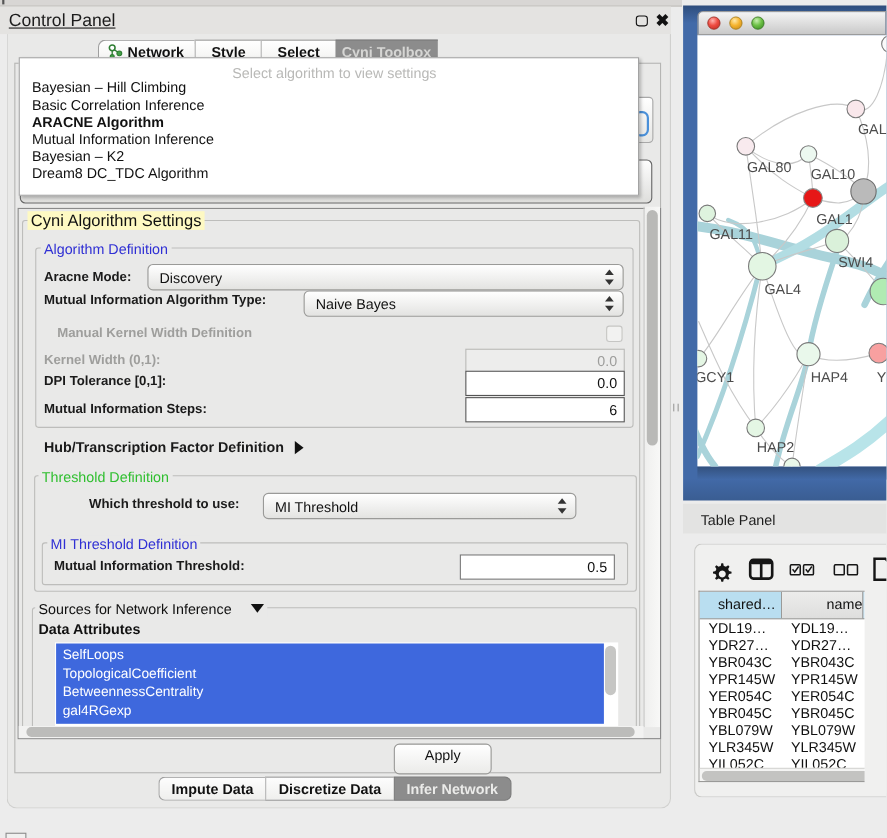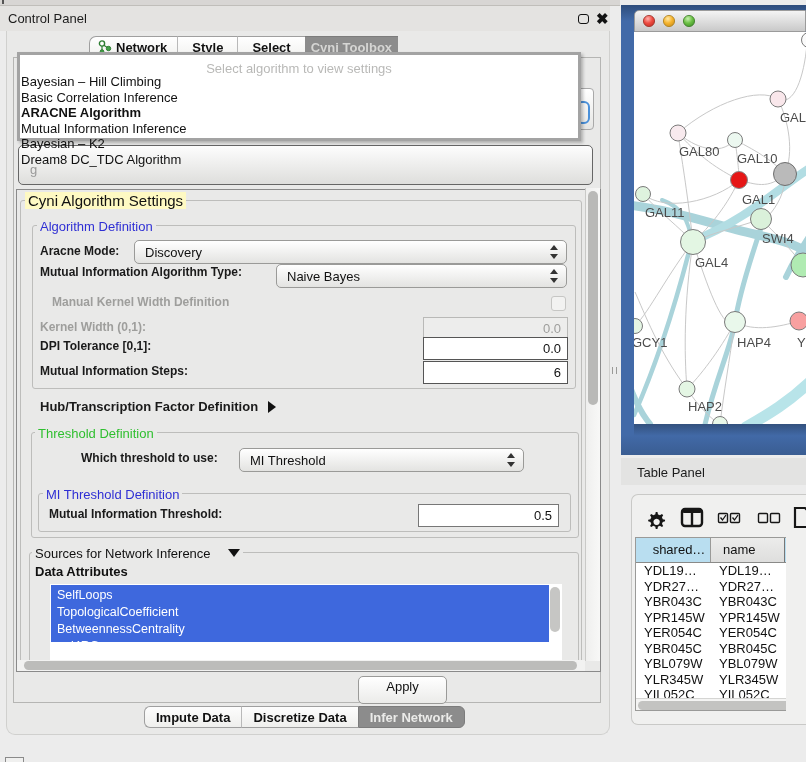--- a/index.html
+++ b/index.html
@@ -18,21 +18,21 @@
 .trow .c3 { display:inline-block; margin-left:5px; }
 </style>
 </head>
 <body>
 <div id="stage">
 
 <div class="abs" style="left:0;top:0;width:620px;height:6px;background:#d8d6d4;border-bottom:1px solid #c0beba;"></div>
 <div class="abs" style="left:2px;top:0;width:2px;height:4px;background:#555;"></div>
 
 <div class="abs" style="left:0;top:6px;width:610px;height:25px;background:#e4e3e1;"></div>
-<div class="abs" style="left:8px;top:11px;font-size:13px;color:#1c1c1c;">Control Panel</div>
+<div class="abs" style="left:8px;top:11px;font-size:16px;color:#1c1c1c;text-decoration:underline;">Control Panel</div>
 <div class="abs" style="left:578px;top:14px;width:11px;height:10px;border:1.7px solid #111;border-radius:3px;"></div>
 <div class="abs" style="left:596px;top:10px;font-size:15px;font-weight:bold;color:#111;">✖</div>
 
 <div class="abs" style="left:6px;top:31px;width:604px;height:704px;background:#e9e9e8;border:1px solid #d0d0ce;border-top:none;border-radius:0 0 9px 9px;"></div>
 
 <div class="abs" style="left:89px;top:36px;height:22px;display:flex;z-index:1;">
   <div style="display:flex;align-items:center;background:linear-gradient(#ffffff,#f1f1ef);border:1px solid #9f9f9f;border-right:none;border-radius:7px 0 0 0;padding:0 10px 0 8px;font-size:13px;font-weight:bold;color:#111;">
     <svg width="14" height="14" viewBox="0 0 14 14" style="margin-right:4px;">
       <line x1="4" y1="4" x2="10" y2="8" stroke="#2e7d32" stroke-width="1.2"></line>
       <line x1="4" y1="4" x2="4" y2="11" stroke="#2e7d32" stroke-width="1.2"></line>
@@ -93,32 +93,32 @@
 <div class="abs" style="left:38px;top:493px;width:533px;height:39px;border:1px solid #bdbdbb;border-radius:3px;z-index:2;"></div>
 <div class="abs" style="left:43px;top:487px;background:#e9e9e8;padding:0 3px;font-size:13px;color:#2f2fd4;z-index:2;">MI Threshold Definition</div>
 <div class="abs lbl" style="left:49px;top:507px;z-index:2;">Mutual Information Threshold:</div>
 <div class="abs field" style="left:418px;top:504px;width:141px;height:23px;border:1px solid #777;background:#fff;color:#111;z-index:2;">0.5</div>
 
 <div class="abs" style="left:29px;top:552px;width:550px;height:112px;border:1px solid #bdbdbb;border-radius:3px;z-index:2;"></div>
 <div class="abs" style="left:32px;top:546px;background:#e9e9e8;padding:0 3px;font-size:13px;color:#111;z-index:2;">Sources for Network Inference <span style="display:inline-block;margin-left:14px;width:0;height:0;border-top:8px solid #111;border-left:6px solid transparent;border-right:6px solid transparent;vertical-align:1px;"></span></div>
 <div class="abs" style="left:35px;top:564px;font-size:13px;font-weight:bold;color:#111;z-index:2;">Data Attributes</div>
 
 <div class="abs" style="left:50px;top:584px;width:512px;height:76px;background:#fff;z-index:2;"></div>
-<div class="abs" style="left:51px;top:585px;width:498px;height:57px;background:#3e68dd;color:#fff;font-size:12.5px;line-height:17px;padding:2px 0 0 6px;z-index:2;">SelfLoops<br>TopologicalCoefficient<br>BetweennessCentrality<br>gal4RGexp</div>
+<div class="abs" style="left:51px;top:585px;width:498px;height:73px;background:#3e68dd;color:#fff;font-size:12.5px;line-height:17px;padding:2px 0 0 6px;z-index:2;">SelfLoops<br>TopologicalCoefficient<br>BetweennessCentrality<br>gal4RGexp</div>
 <div class="abs" style="left:550px;top:587px;width:10px;height:45px;background:#c6c6c4;border-radius:5px;z-index:2;"></div>
 
 <div class="abs" style="left:358px;top:676px;width:89px;height:28px;background:linear-gradient(#ffffff,#ebebe9);border:1px solid #9a9a98;border-radius:5px;font-size:13px;color:#111;text-align:center;line-height:19px;z-index:2;">Apply</div>
 
 <div class="abs" style="left:144px;top:706px;height:22px;display:flex;z-index:2;">
   <div style="display:flex;align-items:center;background:linear-gradient(#fdfdfd,#efefed);border:1px solid #9f9f9f;border-right:none;border-radius:6px 0 0 6px;padding:0 11px;font-size:13px;font-weight:bold;color:#111;">Impute Data</div>
   <div style="display:flex;align-items:center;background:linear-gradient(#fdfdfd,#efefed);border:1px solid #9f9f9f;border-right:none;border-left:1px solid #b9b9b9;padding:0 11px;font-size:13px;font-weight:bold;color:#111;">Discretize Data</div>
   <div style="display:flex;align-items:center;background:#8c8c8c;border:1px solid #7c7c7c;border-radius:0 6px 6px 0;padding:0 11px;font-size:13px;font-weight:bold;color:#ebebe9;">Infer Network</div>
 </div>
 
-<div class="abs" style="left:17px;top:52px;width:564px;height:89px;background:#ffffff;border:3px solid #a3a3a3;box-shadow:2px 2px 3px rgba(0,0,0,0.25);z-index:10;">
+<div class="abs" style="left:17px;top:52px;width:564px;height:126px;background:#ffffff;border:1px solid #a3a3a3;box-shadow:2px 2px 3px rgba(0,0,0,0.25);z-index:10;padding-left:10px;">
   <div style="text-align:center;font-size:13px;color:#b9b9b7;padding-top:6px;height:16px;">Select algorithm to view settings</div>
   <div style="font-size:13px;color:#111;line-height:15.6px;padding-left:1px;padding-top:3px;">
     Bayesian – Hill Climbing<br>
     Basic Correlation Inference<br>
     <b>ARACNE Algorithm</b><br>
     Mutual Information Inference<br>
     Bayesian – K2<br>
     Dream8 DC_TDC Algorithm
   </div>
 </div>
@@ -238,21 +238,21 @@
     <path d="M101.5 23.5 l2 2.5 3.5-5" stroke-width="1.3"></path>
     <rect x="127.5" y="19.5" width="9" height="9" rx="1"></rect>
     <rect x="139.5" y="19.5" width="9" height="9" rx="1"></rect>
   </g>
   <path d="M164 14 h10 l5 5 v14 h-15 z" fill="none" stroke="#161616" stroke-width="2.2"></path>
 </svg>
 
 <div class="abs" style="left:635px;top:537px;width:151px;height:174px;background:#fff;border:1px solid #9a9a98;border-right:none;overflow:hidden;">
   <div style="display:flex;height:25px;border-bottom:1px solid #8a8a88;font-size:13px;color:#111;">
     <div style="width:75px;background:#b9def0;border-right:1px solid #9a9a98;text-align:center;line-height:24px;padding-left:12px;">shared…</div>
-    <div style="width:74px;background:linear-gradient(#ececeb,#dededd);border-right:1.5px solid #777;text-align:left;line-height:24px;padding-left:12px;">name</div>
+    <div style="width:74px;background:linear-gradient(#ececeb,#dededd);border-right:1.5px solid #777;text-align:right;line-height:24px;padding-left:12px;">name</div>
     <div style="flex:1;background:#b9def0;line-height:24px;overflow:hidden;text-indent:17px;">A</div>
   </div>
   <div style="font-size:13px;color:#111;">
     <div class="trow"><span class="c1">YDL19…</span><span class="c2">YDL19…</span><span class="c3">13</span></div>
     <div class="trow"><span class="c1">YDR27…</span><span class="c2">YDR27…</span><span class="c3">12</span></div>
     <div class="trow"><span class="c1">YBR043C</span><span class="c2">YBR043C</span><span class="c3"></span></div>
     <div class="trow"><span class="c1">YPR145W</span><span class="c2">YPR145W</span><span class="c3">9.</span></div>
     <div class="trow"><span class="c1">YER054C</span><span class="c2">YER054C</span><span class="c3">8.</span></div>
     <div class="trow"><span class="c1">YBR045C</span><span class="c2">YBR045C</span><span class="c3">9.</span></div>
     <div class="trow"><span class="c1">YBL079W</span><span class="c2">YBL079W</span><span class="c3"></span></div>

